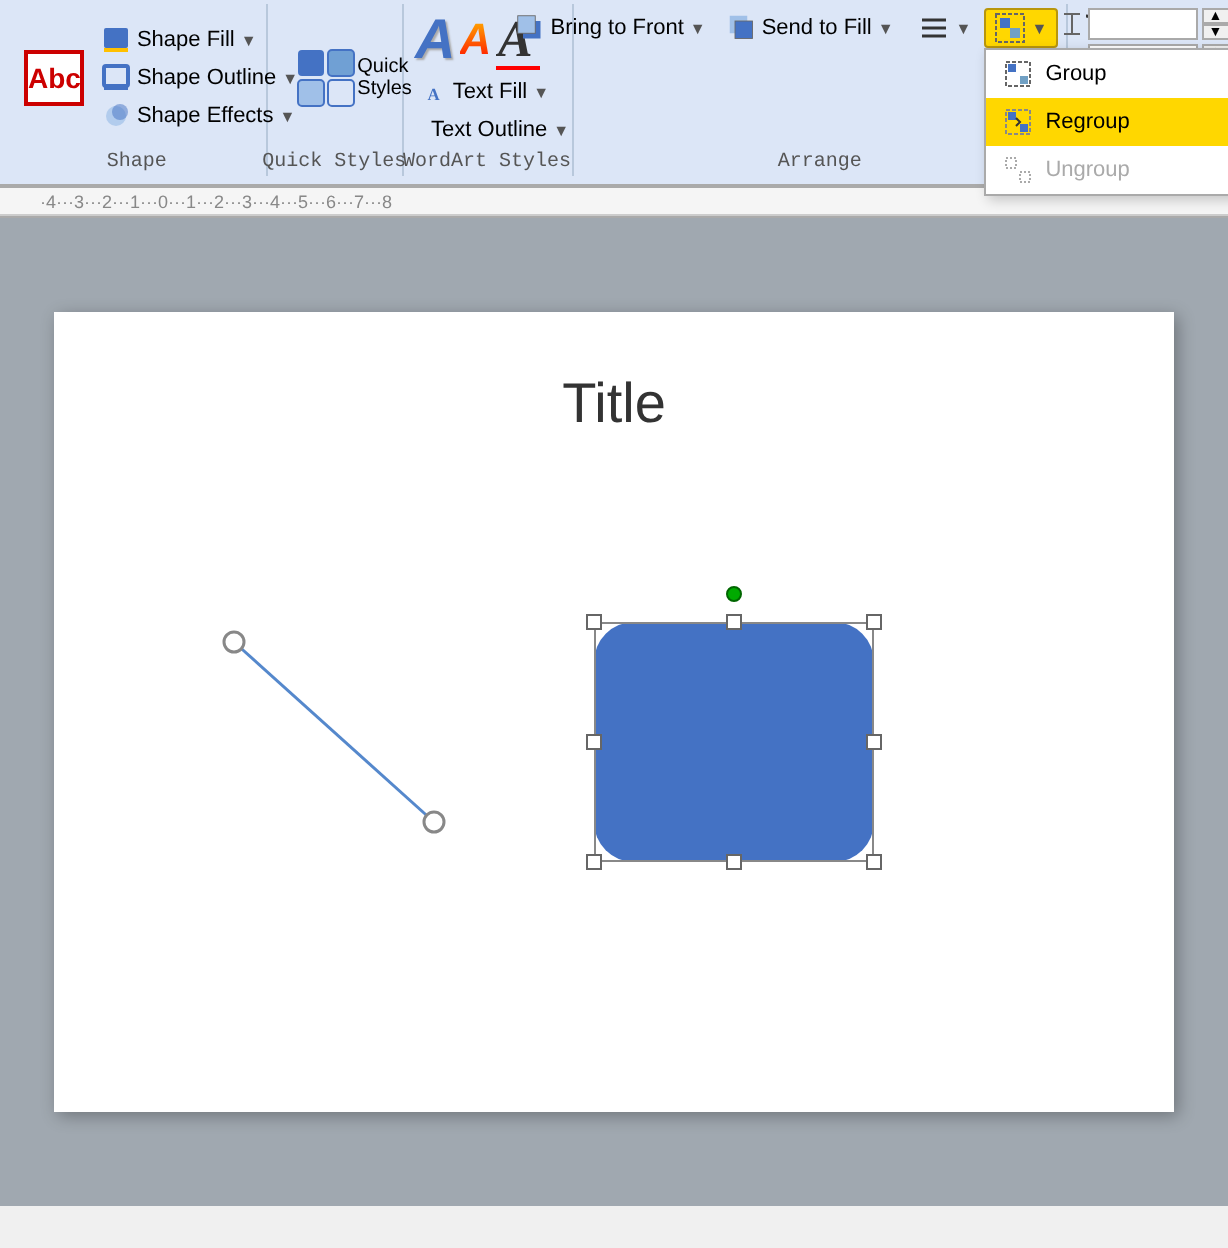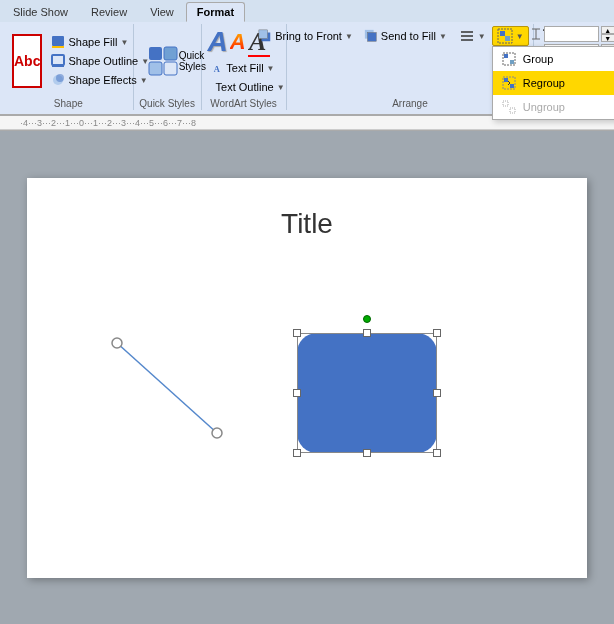--- a/index.html
+++ b/index.html
@@ -12,28 +12,28 @@
     .tab-bar { display: flex; background: #d4e1f0; padding-top: 2px; padding-left: 2px; gap: 1px; }
     .tab { padding: 3px 10px; font-size: 11px; cursor: pointer; border-radius: 3px 3px 0 0; background: #d4e1f0; color: #333; border: 1px solid transparent; }
     .tab.active { background: #dce6f7; border: 1px solid #aaa; border-bottom: 1px solid #dce6f7; color: #000; font-weight: bold; }
 
     
     .ribbon-content { display: flex; background: #dce6f7; padding: 2px 4px 4px 4px; border-bottom: 2px solid #aaa; min-height: 90px; align-items: stretch; position: relative; }
 
     
     .ribbon-group { display: flex; flex-direction: column; align-items: center; border-right: 1px solid #b8c8dc; padding: 2px 6px 0 6px; min-width: 60px; position: relative; }
     .ribbon-group:last-child { border-right: none; }
-    .group-label { font-size: 10px; color: #555; margin-top: auto; padding-top: 2px; padding-bottom: 1px; white-space: nowrap; }
+    .group-label { font-size: 10px; color: #555; margin-top: auto; padding-top: 2px; padding-bottom: 1px; white-space: nowrap; font-family: Liberation Mono, monospace; }
     .group-items { display: flex; flex-direction: column; gap: 1px; flex: 1; justify-content: center; width: 100%; }
     .group-items-row { display: flex; gap: 2px; align-items: center; }
 
     
     .ribbon-btn { display: flex; align-items: center; gap: 3px; padding: 1px 4px; cursor: pointer; border: 1px solid transparent; border-radius: 2px; white-space: nowrap; font-size: 11px; background: transparent; }
     .ribbon-btn .arrow { font-size: 8px; color: #555; }
-    .shape-preview { width: 42px; height: 54px; border: 2px solid #c00; background: white; display: flex; align-items: center; justify-content: center; margin: 2px; font-size: 14px; font-weight: bold; color: #c00; }
+    .shape-preview { width: 42px; height: 28px; border: 2px solid #c00; background: white; display: flex; align-items: center; justify-content: center; margin: 2px; font-size: 14px; font-weight: bold; color: #c00; }
 
     
     .large-btn { display: flex; flex-direction: row; align-items: center; padding: 2px 6px; cursor: pointer; border: 1px solid transparent; border-radius: 2px; font-size: 10px; }
     .large-icon { width: 32px; height: 32px; display: flex; align-items: center; justify-content: center; }
 
     
     .wordart-section { display: flex; gap: 2px; align-items: center; }
     .wordart-a { font-size: 28px; font-weight: bold; font-style: italic; color: #4472c4; text-shadow: 1px 1px 1px #aaa; line-height: 1; }
     .wordart-a2 { font-size: 22px; font-weight: bold; font-style: italic; background: linear-gradient(to bottom, #ffc000, #ff0000); -webkit-background-clip: text; -webkit-text-fill-color: transparent; }
     .arrange-col { display: flex; flex-direction: row; gap: 1px; }
@@ -88,26 +88,20 @@
     
     .group-dropdown-wrapper { position: relative; }
     .group-dropdown-pos { position: absolute; top: 100%; left: 0; z-index: 200; }
 
     .icon-svg { width: 14px; height: 14px; }
   </style>
 </head>
 <body>
 
 <div class="ribbon">
-  <div class="tab-bar">
-    <div class="tab">Slide Show</div>
-    <div class="tab">Review</div>
-    <div class="tab">View</div>
-    <div class="tab active">Format</div>
-  </div>
 
   <div class="ribbon-content">
 
     <div class="ribbon-group">
       <div class="group-items">
         <div class="group-items-row">
           <div class="shape-preview">Abc</div>
           <div class="group-items">
             <div class="ribbon-btn">
               <svg class="icon-svg" viewBox="0 0 14 14">

